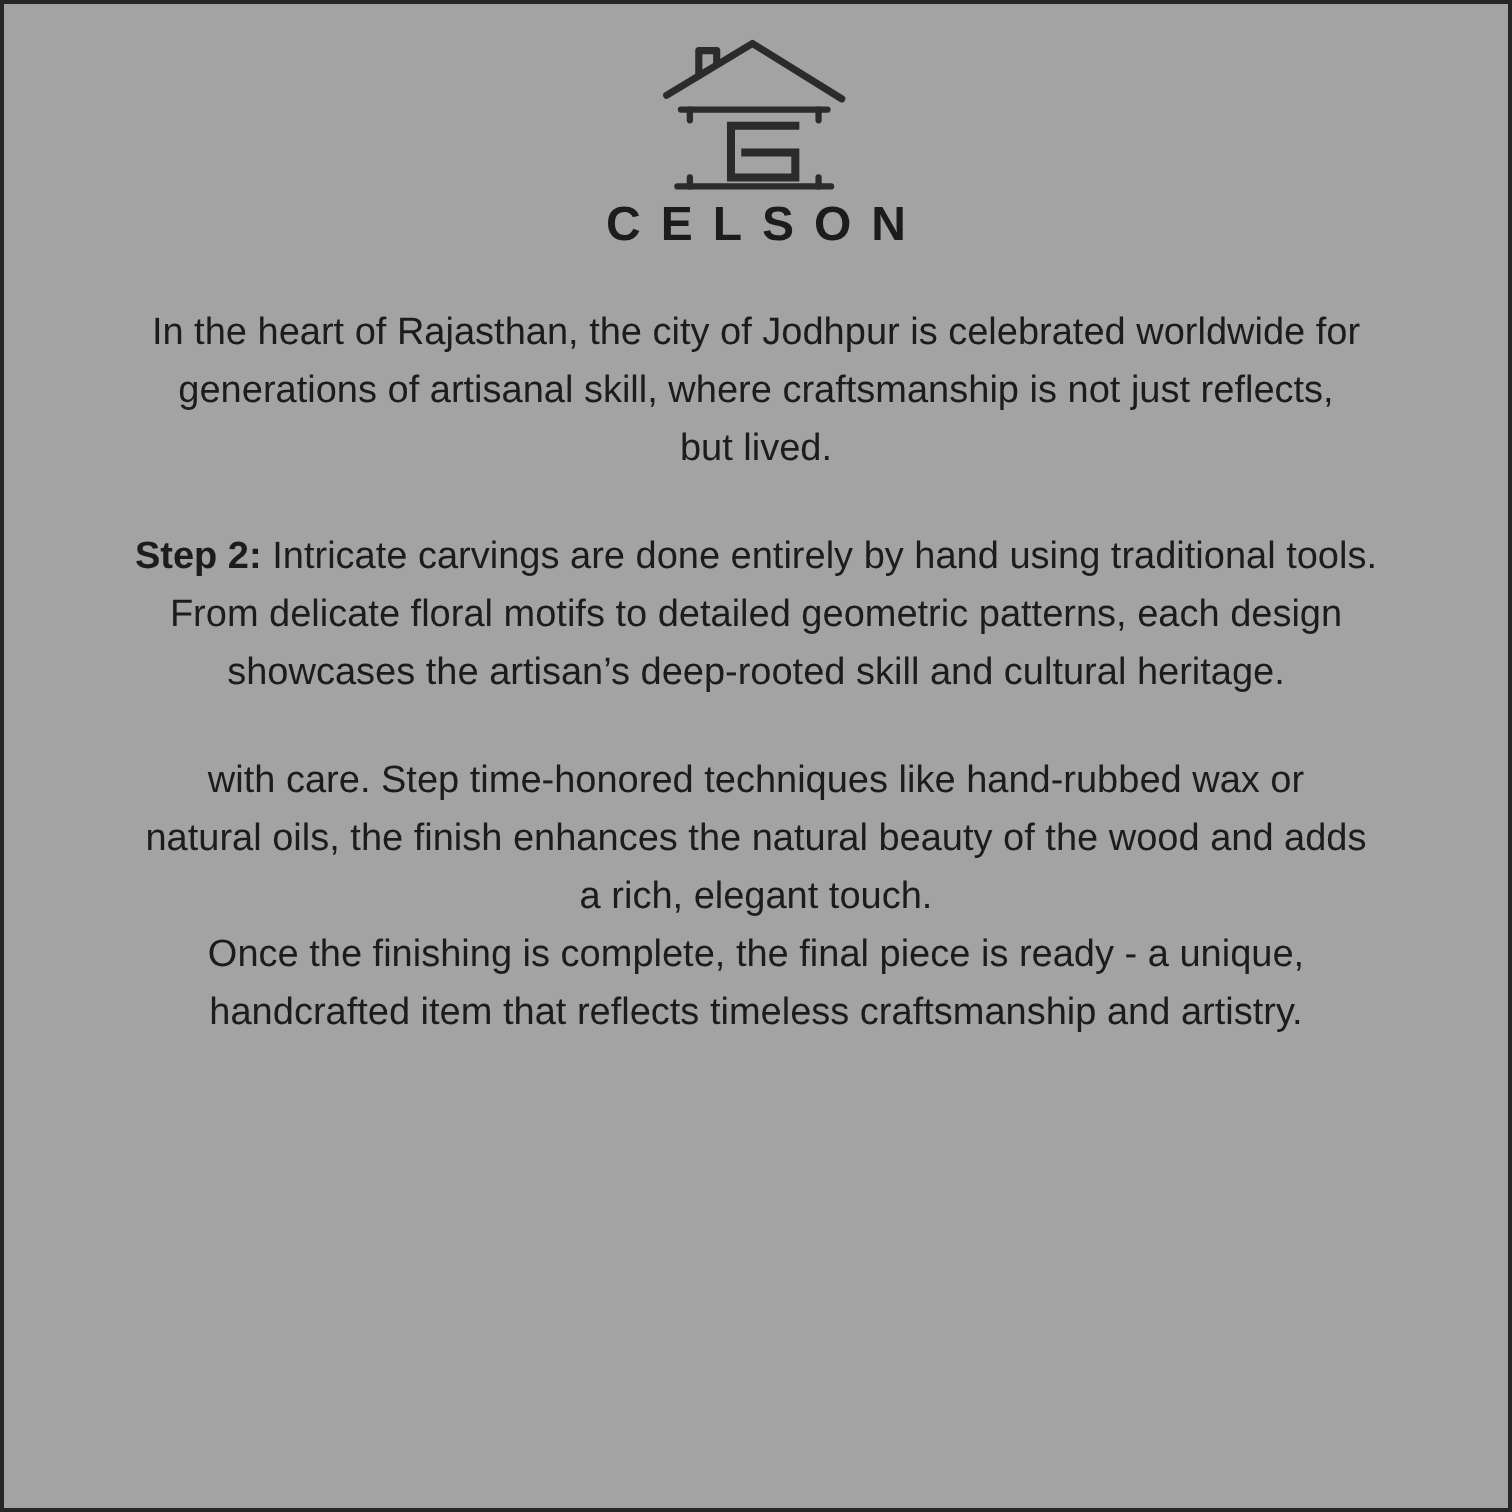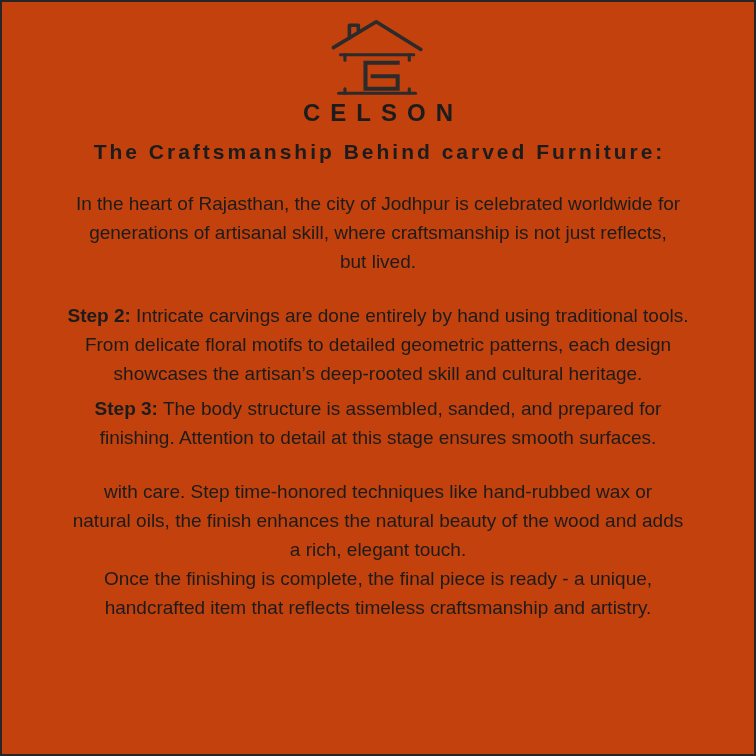--- a/index.html
+++ b/index.html
@@ -1,19 +1,19 @@
 <!DOCTYPE html>
 <html><head>
 <meta charset="utf-8">
 <style>
   html,body{margin:0;padding:0;background:#ffffff;}
   .page{
     width:756px;height:756px;box-sizing:border-box;
     border:2px solid #262626;
-    background:#c2410c;
+    background:#a3a3a3;
     font-family:"Liberation Sans",sans-serif;
     color:#1c1c1c;
     text-align:center;
     overflow:hidden;
     padding-top:9px;
   }
   .logo-wrap{height:84px;display:flex;justify-content:center;align-items:flex-start;}
   .brand{
     font-weight:bold;font-size:24px;letter-spacing:10px;text-indent:10px;
     margin-top:4px;color:#1c1c1c;
@@ -42,39 +42,34 @@
       <path d="M95 49 V55" stroke-width="3.5"></path>
       <path d="M82 58 H46 V87 H82 V73 H54" stroke-width="4.5" stroke-linecap="square" stroke-linejoin="miter"></path>
       <path d="M16 92 H102" stroke-width="3.5"></path>
       <path d="M23 92 V87" stroke-width="3.5"></path>
       <path d="M95 92 V87" stroke-width="3.5"></path>
     </svg>
   </div>
 
   <div class="brand">CELSON</div>
 
-  <h1 class="heading">The Craftsmanship Behind carved Furniture:</h1>
 
   <div class="para">
     <div class="line">In the heart of Rajasthan, the city of Jodhpur is celebrated worldwide for</div>
     <div class="line">generations of artisanal skill, where craftsmanship is not just reflects,</div>
     <div class="line">but lived.</div>
   </div>
 
 
   <div class="para">
     <div class="line"><span class="b">Step 2:</span><span> Intricate carvings are done entirely by hand using traditional tools.</span></div>
     <div class="line">From delicate floral motifs to detailed geometric patterns, each design</div>
     <div class="line">showcases the artisan’s deep-rooted skill and cultural heritage.</div>
   </div>
 
-  <div class="para tight">
-    <div class="line"><span class="b">Step 3:</span><span> The body structure is assembled, sanded, and prepared for</span></div>
-    <div class="line">finishing. Attention to detail at this stage ensures smooth surfaces.</div>
-  </div>
 
   <div class="para">
     <div class="line">with care. Step time-honored techniques like hand-rubbed wax or</div>
     <div class="line">natural oils, the finish enhances the natural beauty of the wood and adds</div>
     <div class="line">a rich, elegant touch.</div>
   </div>
 
   <div class="para flush">
     <div class="line">Once the finishing is complete, the final piece is ready - a unique,</div>
     <div class="line">handcrafted item that reflects timeless craftsmanship and artistry.</div>

